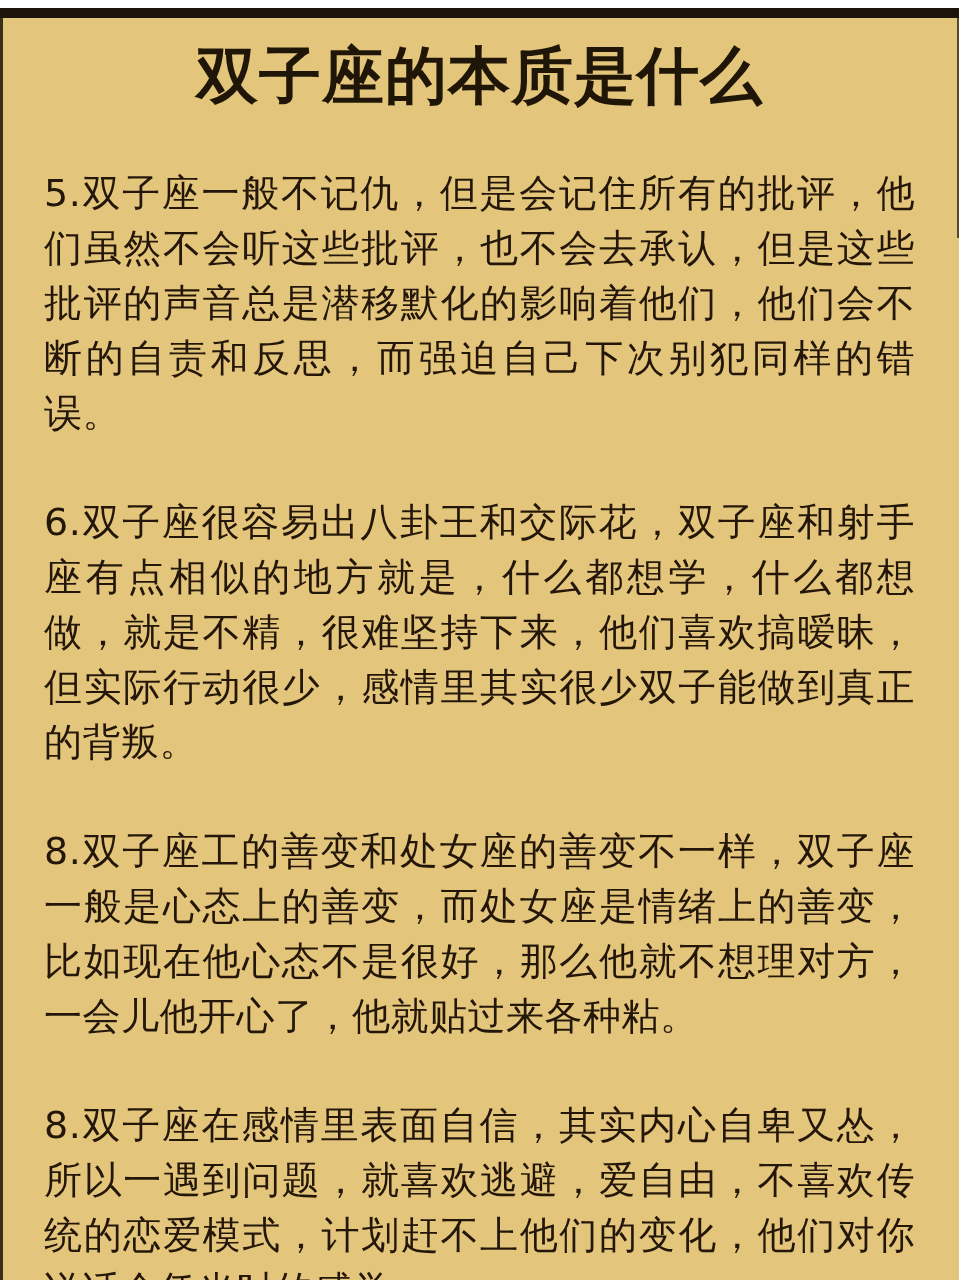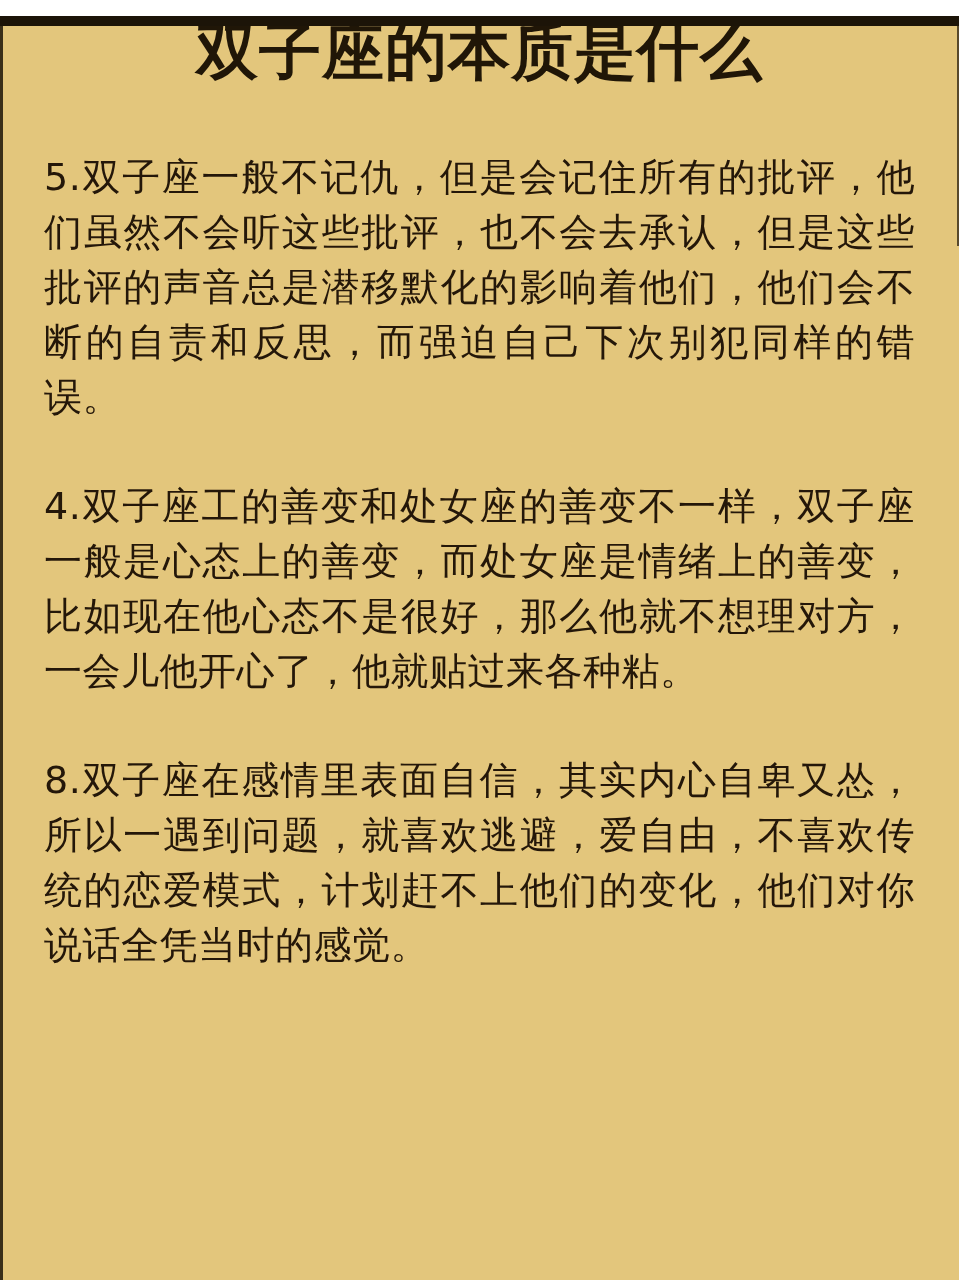--- a/index.html
+++ b/index.html
@@ -37,21 +37,22 @@
   }
   .edge-right {
     position: absolute;
     top: 0;
     right: 0;
     width: 2px;
     height: 230px;
     background: rgba(28, 20, 8, 0.7);
   }
   .page-title {
-    margin: 16px;
+    margin: 8px;
+    padding-top: 32px;
     text-align: center;
     font-size: 62px;
     line-height: 72px;
     font-weight: 900;
     color: #201607;
     letter-spacing: 1px;
   }
   .content {
     padding: 46px 44px 0 44px;
   }
@@ -70,16 +71,17 @@
 
 <div class="page">
   <div class="top-bar"></div>
   <div class="edge-left"></div>
   <div class="edge-right"></div>
 
   <h1 class="page-title">双子座的本质是什么</h1>
 
   <div class="content">
     <p>5.双子座一般不记仇，但是会记住所有的批评，他们虽然不会听这些批评，也不会去承认，但是这些批评的声音总是潜移默化的影响着他们，他们会不断的自责和反思，而强迫自己下次别犯同样的错误。</p>
-    <p>4.双子座工的善变和处女座的善变不一样，双子座一般是心态上的善变，而处女座是情绪上的善变，比如现在他心态不是很好，那么他就不想理对方，一会儿他开心了，他就贴过来各种粘。</p>
+    <p>6.双子座很容易出八卦王和交际花，双子座和射手座有点相似的地方就是，什么都想学，什么都想做，就是不精，很难坚持下来，他们喜欢搞暧昧，但实际行动很少，感情里其实很少双子能做到真正的背叛。</p>
+    <p>8.双子座工的善变和处女座的善变不一样，双子座一般是心态上的善变，而处女座是情绪上的善变，比如现在他心态不是很好，那么他就不想理对方，一会儿他开心了，他就贴过来各种粘。</p>
     <p>8.双子座在感情里表面自信，其实内心自卑又怂，所以一遇到问题，就喜欢逃避，爱自由，不喜欢传统的恋爱模式，计划赶不上他们的变化，他们对你说话全凭当时的感觉。</p>
   </div>
 </div>
 
 </body></html>

